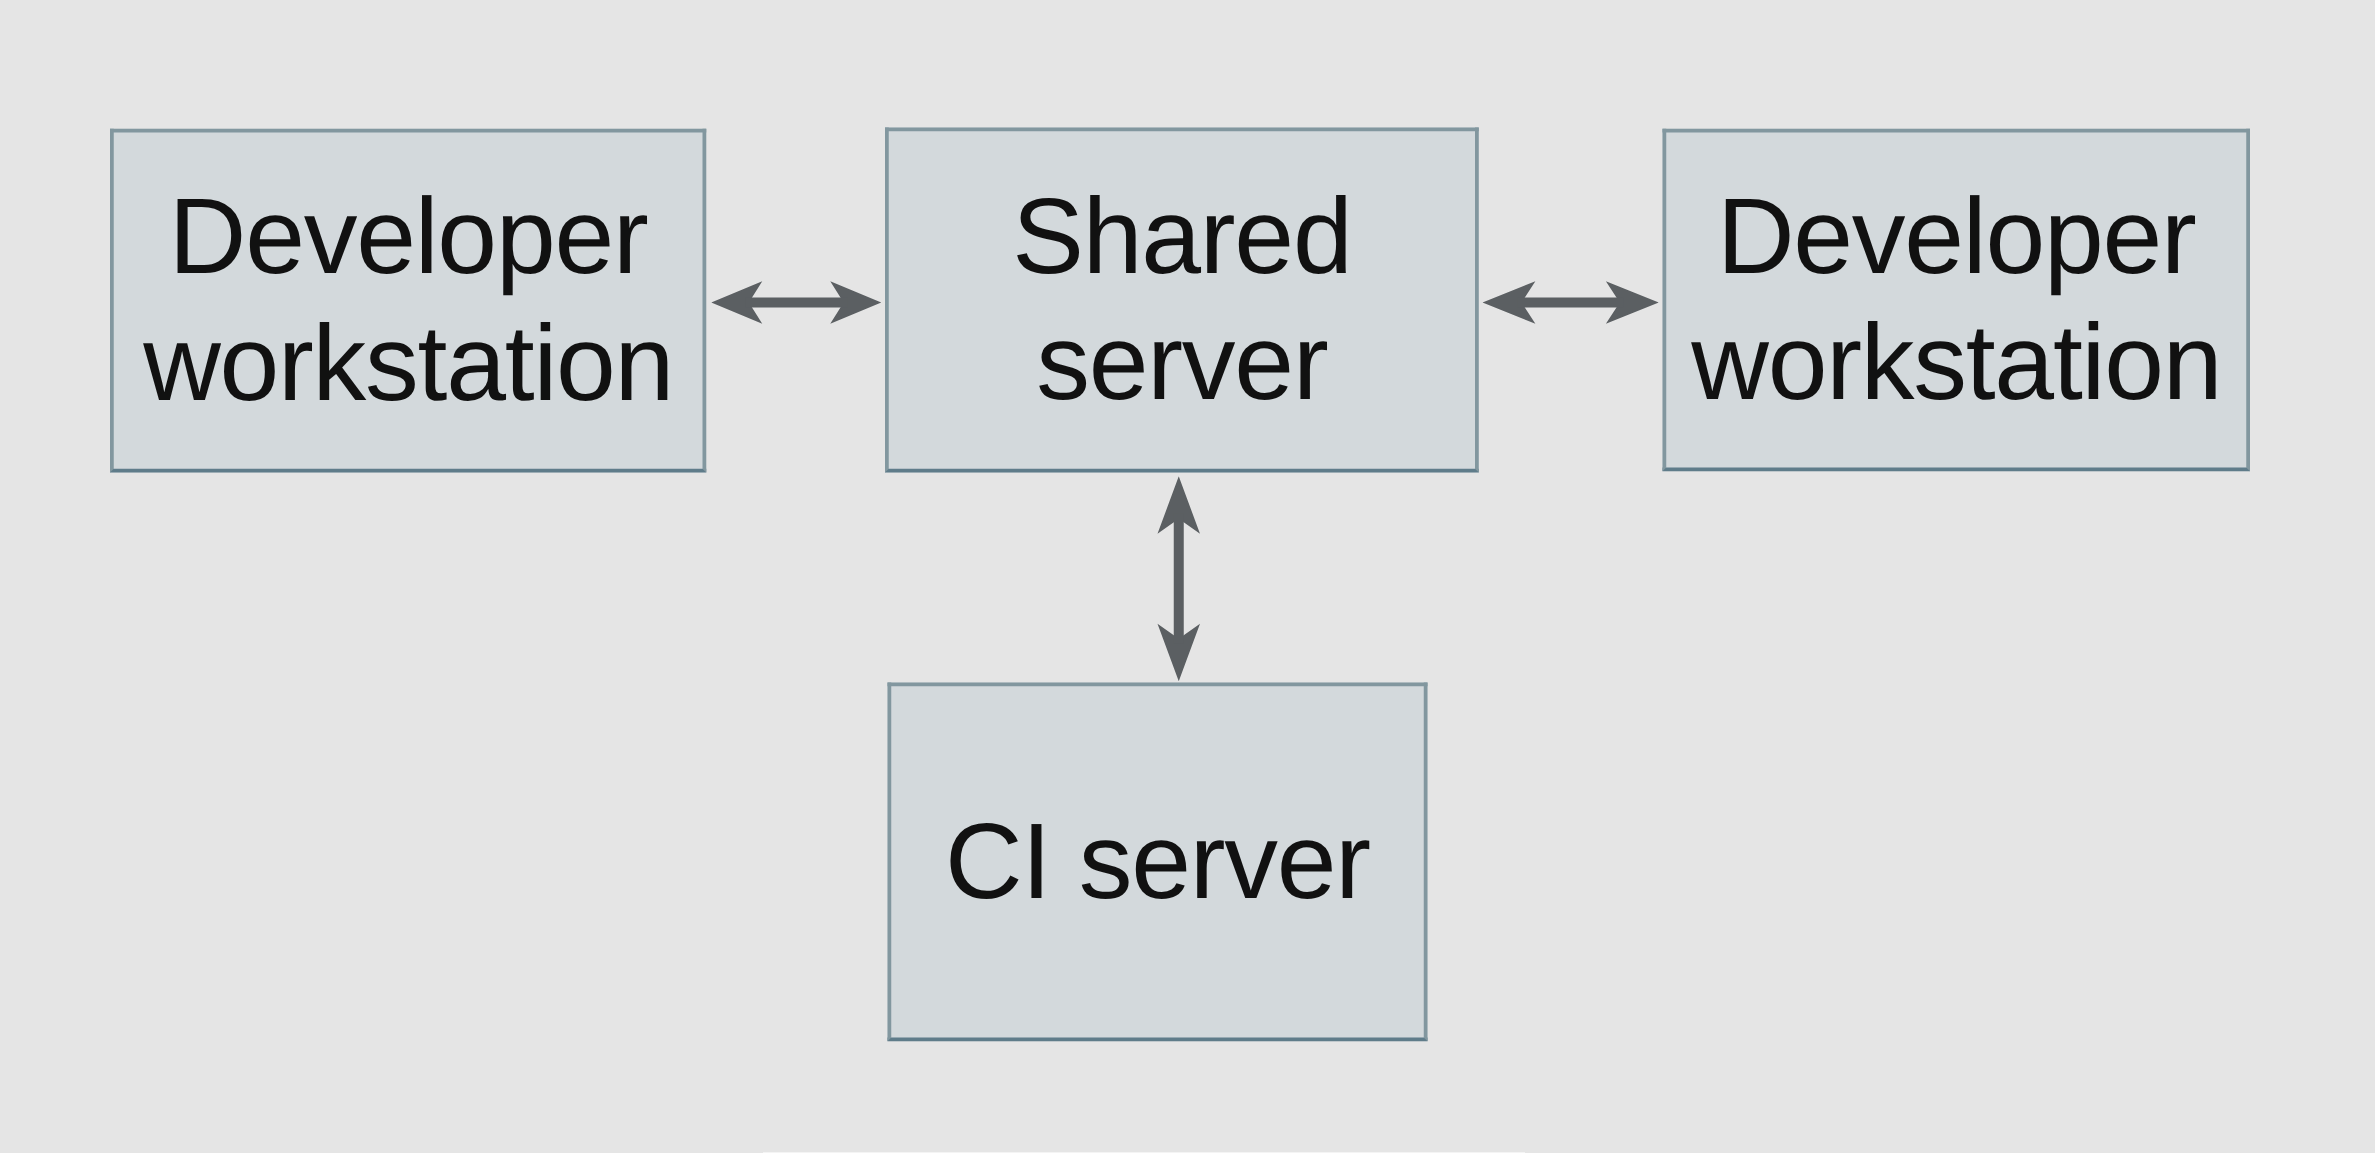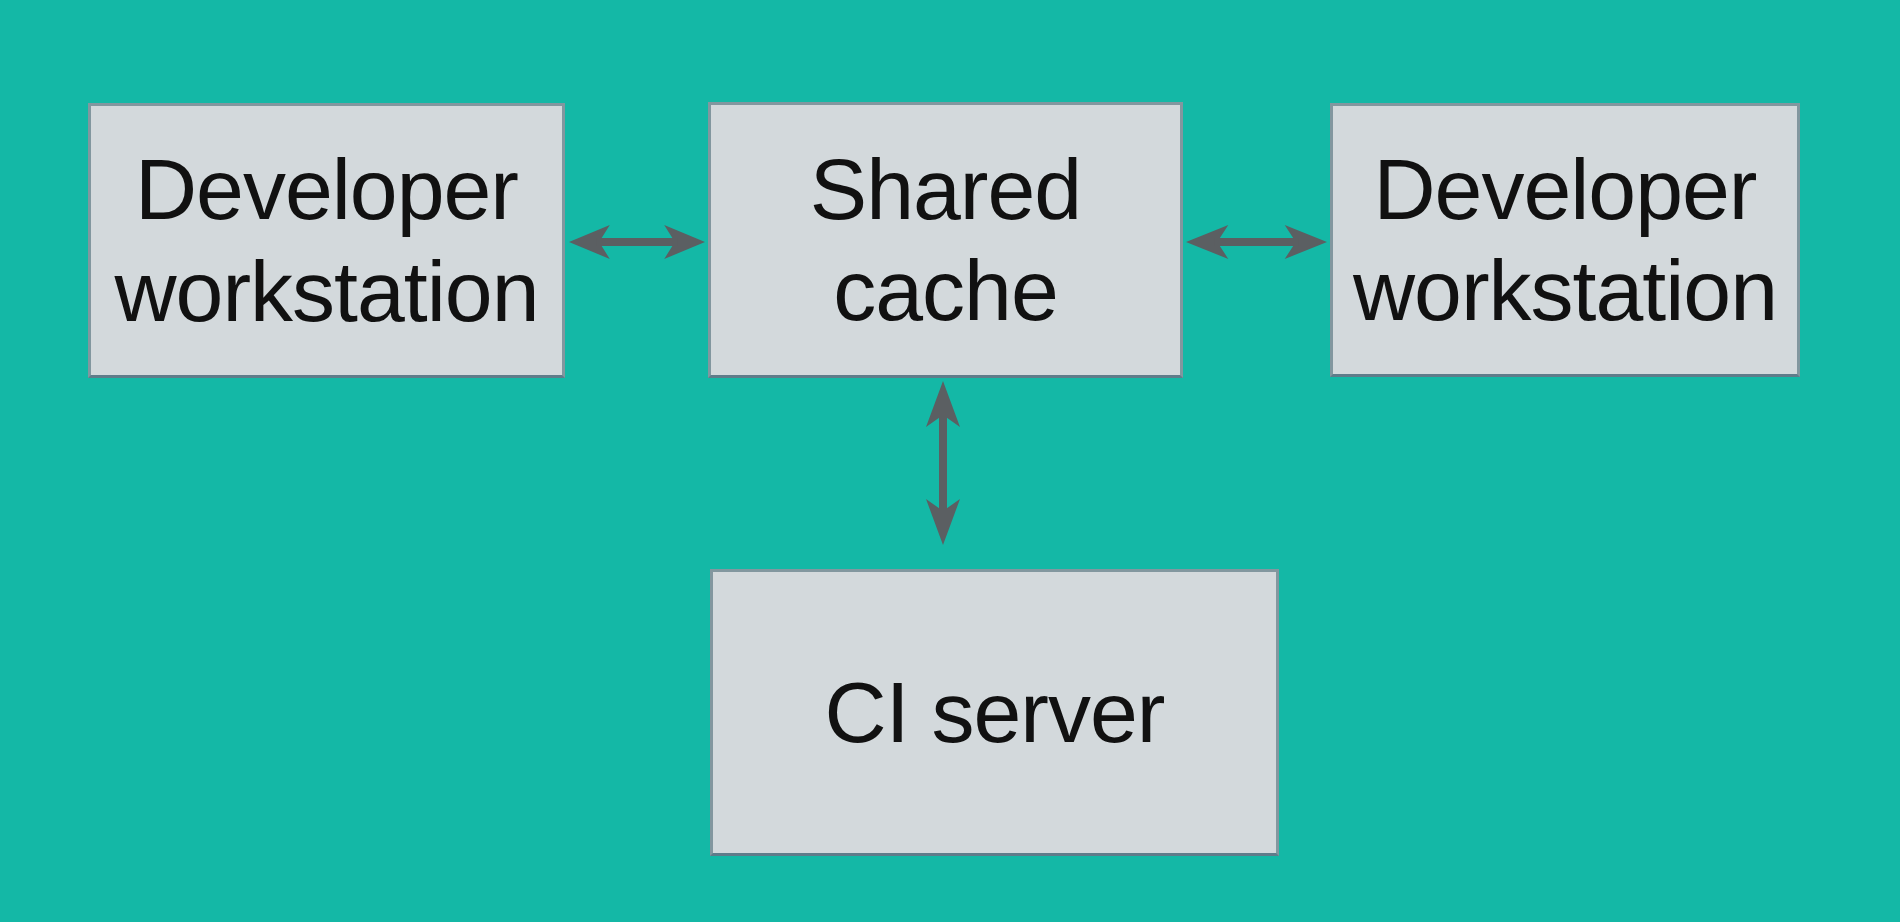--- a/index.html
+++ b/index.html
@@ -4,21 +4,21 @@
 <style>
   html, body {
     margin: 0;
     padding: 0;
     background: #ffffff;
   }
   .canvas {
     position: relative;
     width: 1900px;
     height: 922px;
-    background: #14b8a6;
+    background: #e5e5e5;
     overflow: hidden;
     font-family: "Liberation Sans", sans-serif;
   }
   .node {
     position: absolute;
     box-sizing: border-box;
     border: 3px solid #82979f;
     border-bottom-color: #5f7c8a;
     background: #d3d9dc;
     color: #111111;
@@ -45,29 +45,29 @@
 
 <div class="canvas">
 
   <div class="node" style="left: 88px; top: 103px; width: 477px; height: 275px; background-color: rgb(211, 217, 220); border-color: rgb(130, 151, 159) rgb(130, 151, 159) rgb(95, 124, 138); color: rgb(17, 17, 17);">
     <span>Developer</span>
     <span>workstation</span>
   </div>
 
   <div class="node" style="left: 708px; top: 102px; width: 475px; height: 276px; background-color: rgb(211, 217, 220); border-color: rgb(130, 151, 159) rgb(130, 151, 159) rgb(95, 124, 138); color: rgb(17, 17, 17); align-items: center;">
     <span>Shared</span>
-    <span>cache</span>
+    <span>server</span>
   </div>
 
   <div class="node" style="left: 1330px; top: 103px; width: 470px; height: 274px; background-color: rgb(211, 217, 220); border-color: rgb(130, 151, 159) rgb(130, 151, 159) rgb(95, 124, 138); color: rgb(17, 17, 17);">
     <span>Developer</span>
     <span>workstation</span>
   </div>
 
-  <div class="node" style="left: 710px; top: 569px; width: 569px; height: 287px; background-color: rgb(211, 217, 220); border-color: rgb(130, 151, 159) rgb(130, 151, 159) rgb(95, 124, 138); color: rgb(17, 17, 17);">
+  <div class="node" style="left: 710px; top: 546px; width: 432px; height: 287px; background-color: rgb(211, 217, 220); border-color: rgb(130, 151, 159) rgb(130, 151, 159) rgb(95, 124, 138); color: rgb(17, 17, 17);">
     <span>CI server</span>
   </div>
 
   <div class="edge" style="left:569px; top:220px; width:136px; height:44px;">
     <svg viewBox="0 0 140 44" preserveAspectRatio="none">
       <g fill="#5b5f62">
         <polygon points="0,22 42,5 31,22 42,39"></polygon>
         <polygon points="140,22 98,5 109,22 98,39"></polygon>
         <rect x="28" y="18" width="84" height="8"></rect>
       </g>

